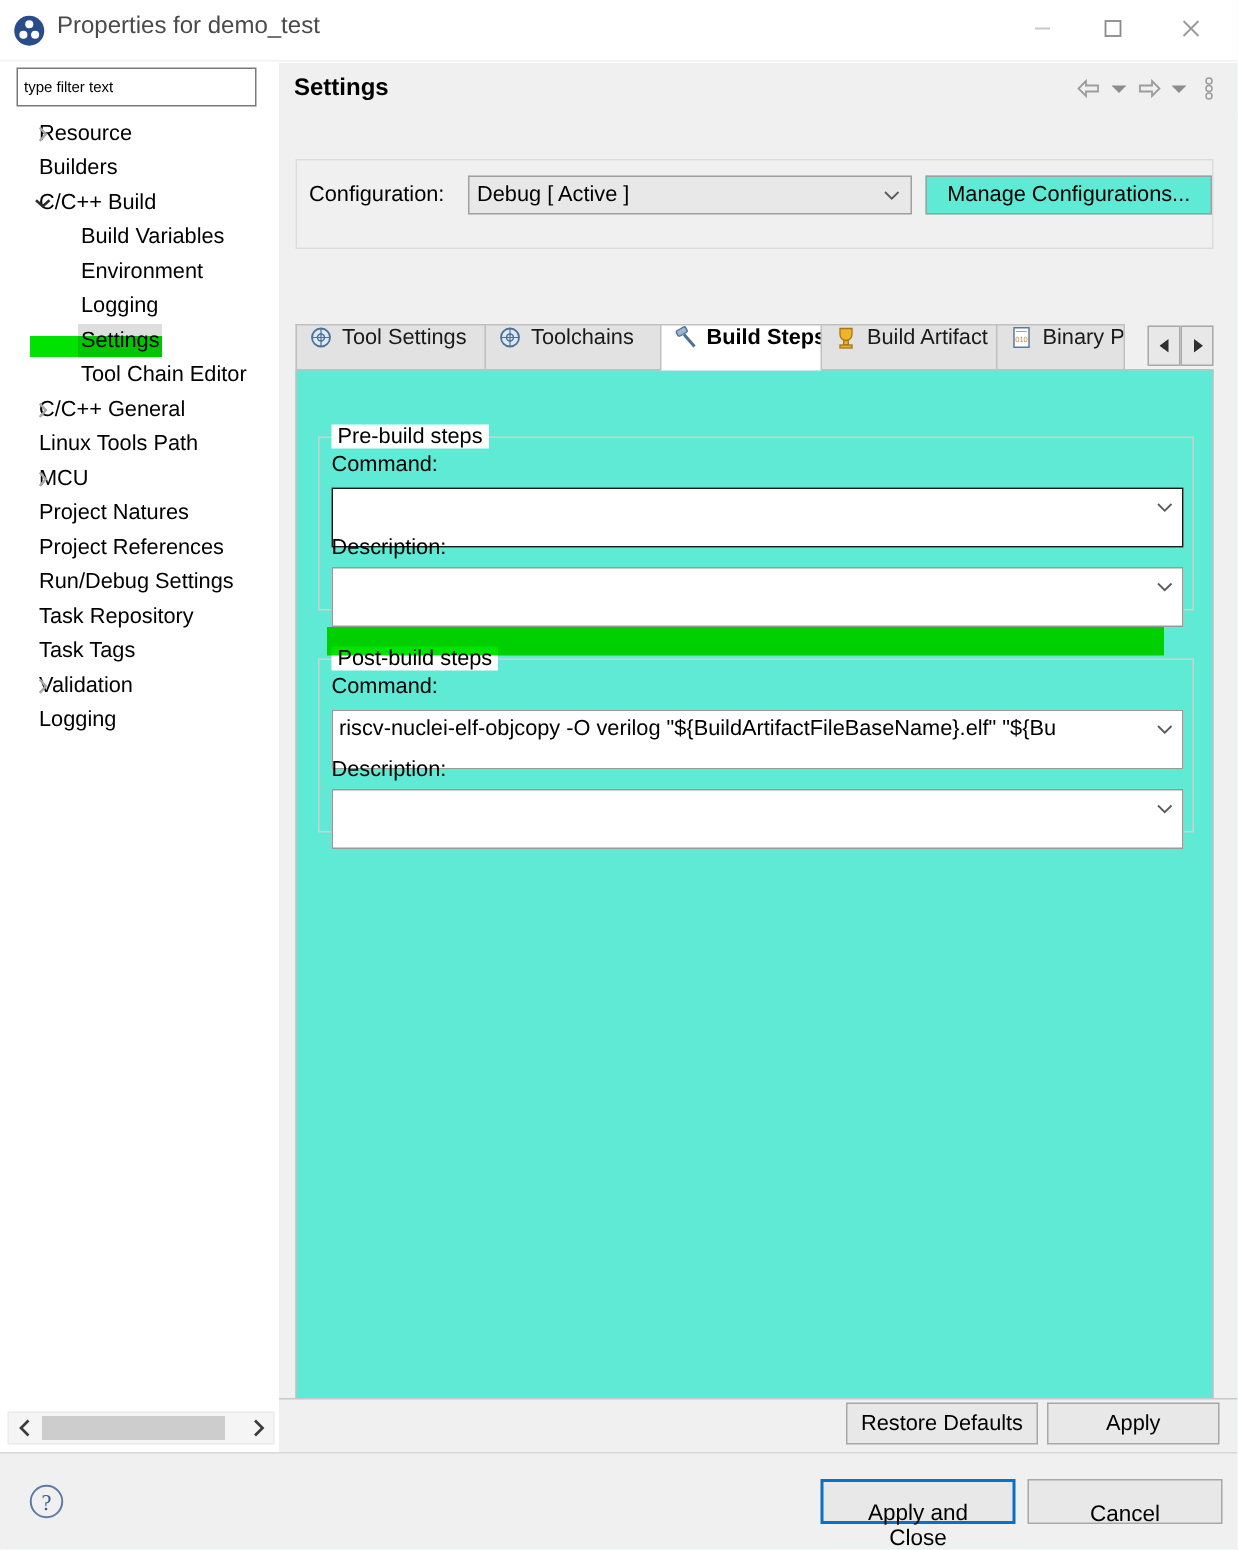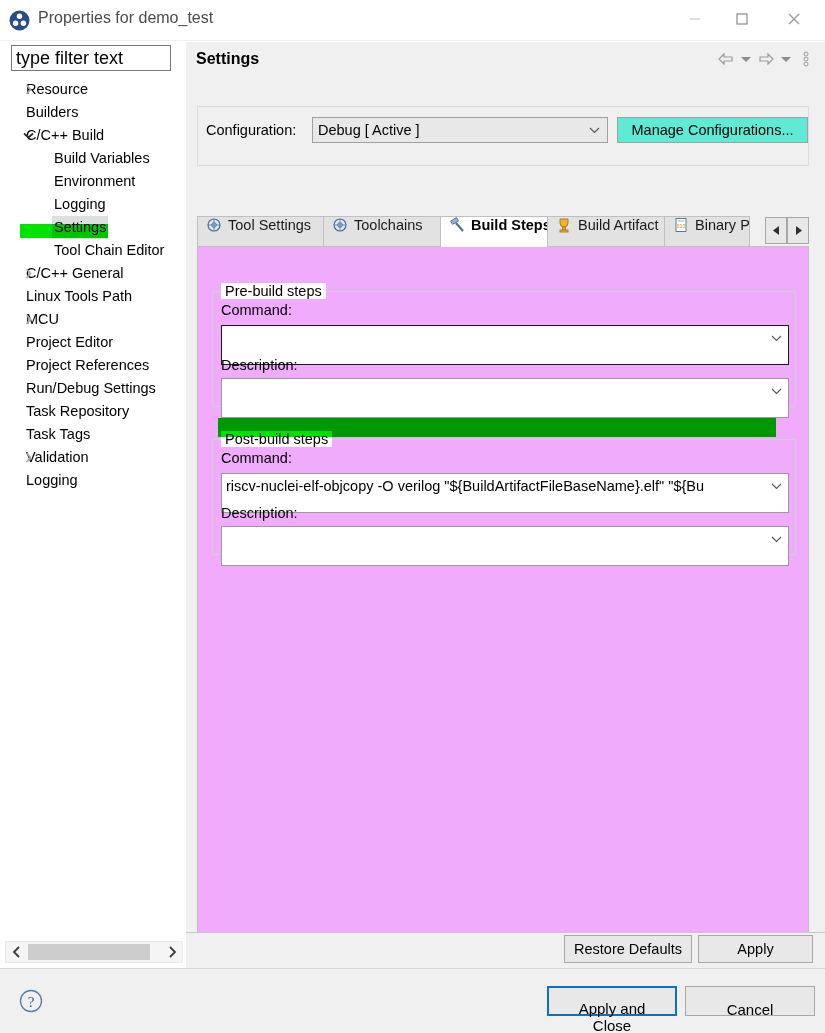--- a/index.html
+++ b/index.html
@@ -78,21 +78,21 @@
 
   
   #filter-box {
     position: absolute;
     left: 11px; top: 45px;
     width: 160px; height: 26px;
     border: 1px solid #7a7a7a;
     background: #ffffff;
     box-sizing: border-box;
     font-family: "Liberation Sans", sans-serif;
-    font-size: 18px;
+    font-size: 10px;
     padding: 0 4px;
     color: #000;
     outline: none;
   }
   #filter-box::placeholder { color: #000; opacity: 1; }
 
   
   #tree-panel {
     position: absolute;
     left: 5px; top: 77px;
@@ -293,21 +293,21 @@
     box-sizing: border-box;
     display: flex; align-items: center; justify-content: center;
     font-size: 10px; color: #303030;
   }
 
   
   #tab-content {
     position: absolute;
     left: 11px; top: 168px;
     width: 612px; height: 716px;
-    background: #f0abfc;
+    background: #5eead4;
     border: 1px solid #c0c0c0;
     box-sizing: border-box;
   }
 
   
   .fieldset {
     position: absolute;
     box-sizing: border-box;
     border: 1px solid #d0d0d0;
   }
@@ -482,21 +482,21 @@
           <svg width="9" height="11" viewBox="0 0 9 11">
             <polyline points="2.5,1 6.5,5.5 2.5,10" fill="none" stroke="#a8a8a8" stroke-width="1.7"></polyline>
           </svg>
         </span><span class="tree-label">C/C++ General</span></div>
       <div class="tree-item lvl0"><span class="tree-label">Linux Tools Path</span></div>
       <div class="tree-item lvl0"><span class="twisty">
           <svg width="9" height="11" viewBox="0 0 9 11">
             <polyline points="2.5,1 6.5,5.5 2.5,10" fill="none" stroke="#a8a8a8" stroke-width="1.7"></polyline>
           </svg>
         </span><span class="tree-label">MCU</span></div>
-      <div class="tree-item lvl0"><span class="tree-label">Project Editor</span></div>
+      <div class="tree-item lvl0"><span class="tree-label">Project Natures</span></div>
       <div class="tree-item lvl0"><span class="tree-label">Project References</span></div>
       <div class="tree-item lvl0"><span class="tree-label">Run/Debug Settings</span></div>
       <div class="tree-item lvl0"><span class="tree-label">Task Repository</span></div>
       <div class="tree-item lvl0"><span class="tree-label">Task Tags</span></div>
       <div class="tree-item lvl0"><span class="twisty">
           <svg width="9" height="11" viewBox="0 0 9 11">
             <polyline points="2.5,1 6.5,5.5 2.5,10" fill="none" stroke="#a8a8a8" stroke-width="1.7"></polyline>
           </svg>
         </span><span class="tree-label">Validation</span></div>
       <div class="tree-item lvl0"><span class="tree-label">Logging</span></div>

